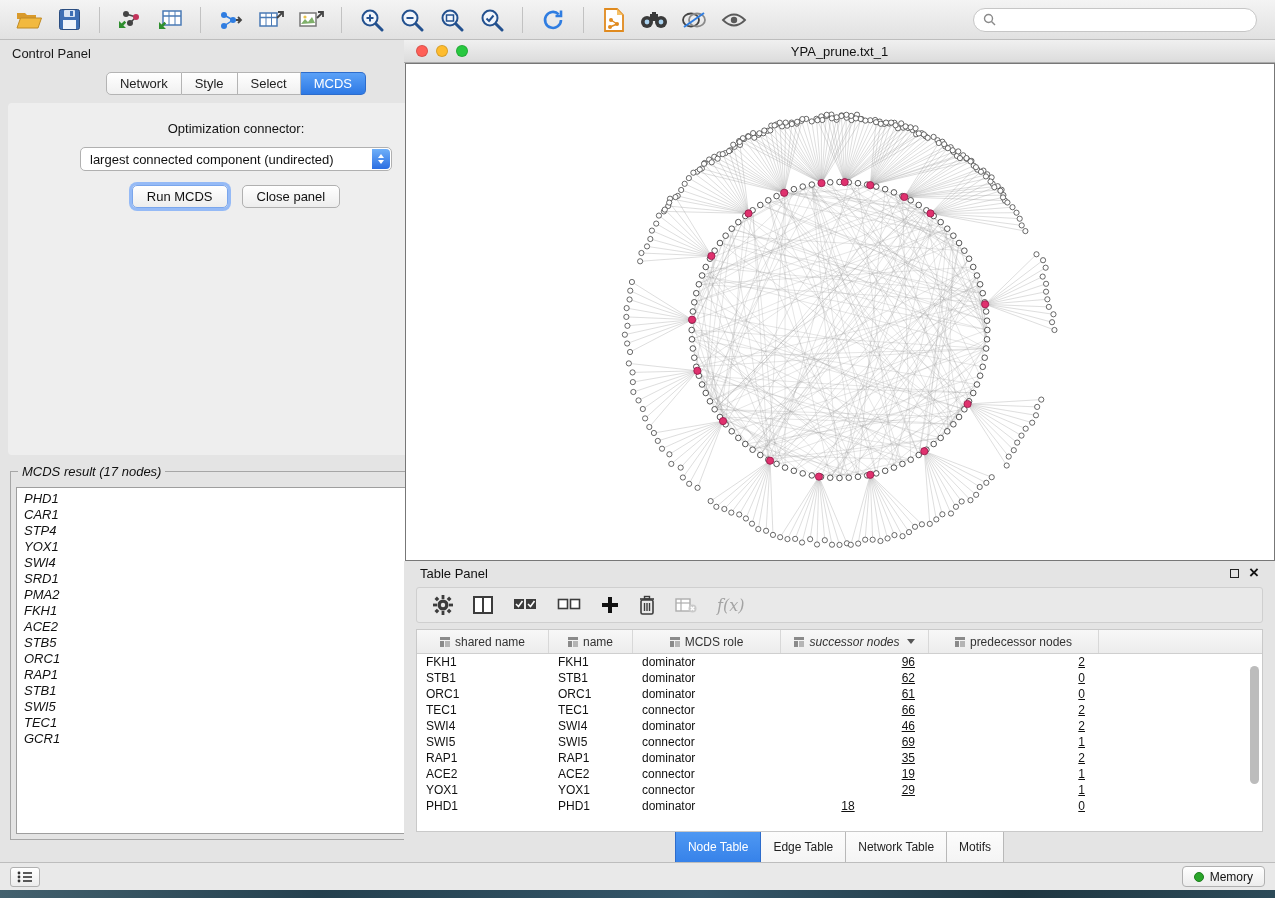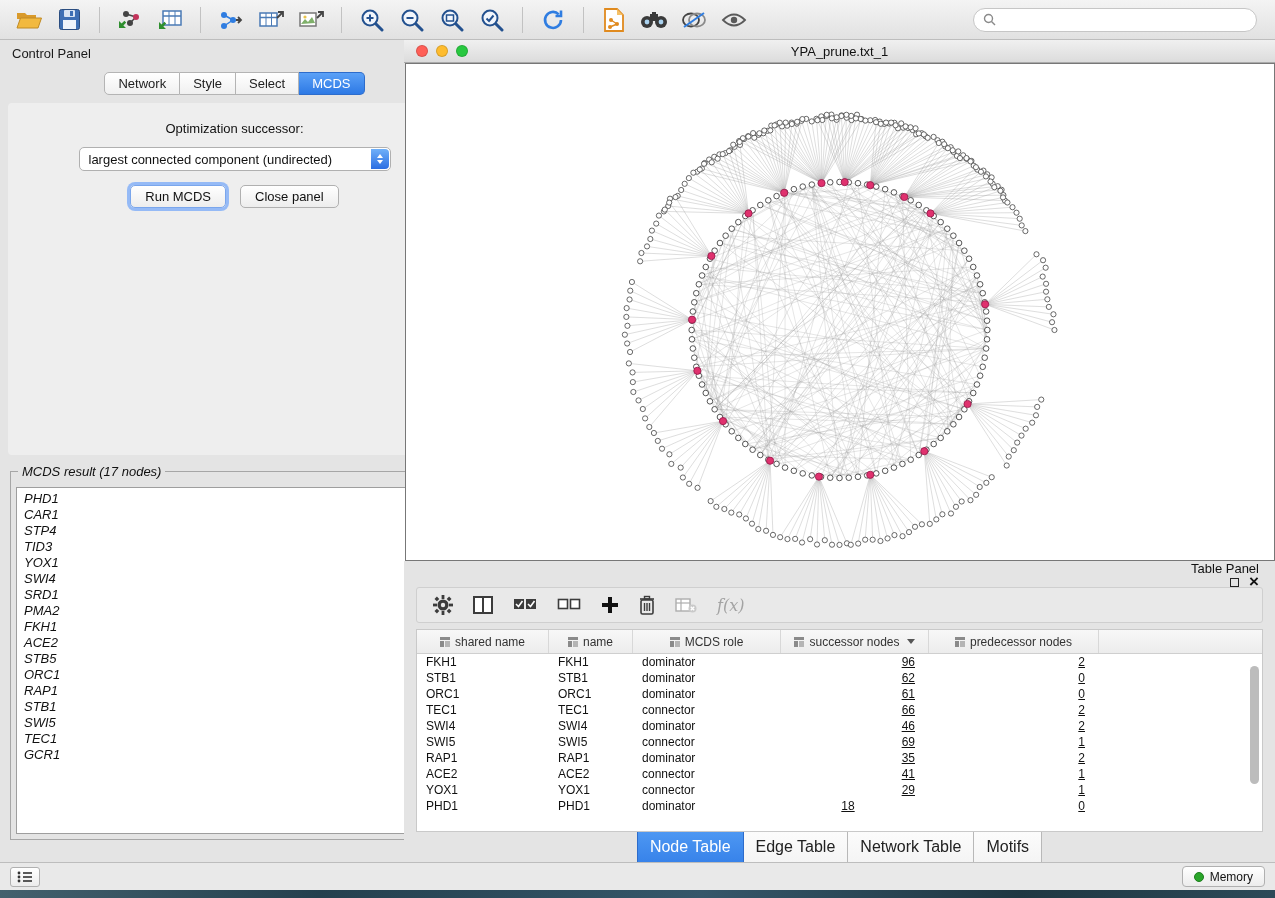--- a/index.html
+++ b/index.html
@@ -10,21 +10,21 @@
   .toolbar{position:absolute;top:0;left:0;width:1275px;height:40px;
     background:linear-gradient(#f4f4f4,#e1e1e1);border-bottom:1px solid #bdbdbd;
     display:flex;align-items:center;padding:0 10px;gap:2px;}
   .icon-btn{width:38px;height:30px;display:flex;align-items:center;justify-content:center;border-radius:4px;flex:0 0 auto;}
   .tb-sep{width:1px;height:26px;background:#c2c2c2;margin:0 9px;flex:0 0 auto;}
   .search-wrap{margin-left:auto;margin-right:8px;width:284px;height:24px;background:#fff;
     border:1px solid #c6c6c6;border-radius:12px;display:flex;align-items:center;padding:0 9px;gap:5px;}
   .search-wrap input{border:none;outline:none;flex:1;font-size:12px;background:transparent;font-family:inherit;}
 
   
-  .control-panel{position:absolute;left:0;top:40px;width:474px;height:822px;background:#e4e4e4;border-right:5px solid #6d28d9;}
+  .control-panel{position:absolute;left:0;top:40px;width:474px;height:822px;background:#e4e4e4;border-right:2px solid #6d28d9;}
   .panel-header{height:26px;display:flex;align-items:center;padding:0 12px;font-size:13px;color:#1a1a1a;}
   .win-icons{margin-left:auto;display:flex;gap:10px;align-items:center;}
   .win-min{width:9px;height:9px;border:1.5px solid #222;display:inline-block;}
   .win-close{font-size:17px;font-weight:bold;color:#111;line-height:12px;}
   .seg-tabs{display:flex;justify-content:center;margin-top:6px;}
   .seg-tab{font-size:13px;padding:3px 13px;background:linear-gradient(#ffffff,#f0f0f0);
     border:1px solid #b4b4b4;border-left:none;color:#222;cursor:default;}
   .seg-tab:first-child{border-left:1px solid #b4b4b4;border-radius:5px 0 0 5px;}
   .seg-tab:last-child{border-radius:0 5px 5px 0;}
   .seg-tab.active{background:linear-gradient(#5ba1f7,#2d79e5);color:#fff;border-color:#2d6ccb;}
@@ -51,36 +51,36 @@
     position:relative;font-size:13px;color:#111;border-bottom:1px solid #aaa;}
   .traffic{position:absolute;left:12px;display:flex;gap:8px;}
   .traffic i{width:12px;height:12px;border-radius:50%;display:block;border:1px solid rgba(0,0,0,.15);}
   .tl-red{background:#ff5f57;} .tl-yellow{background:#febc2e;} .tl-green{background:#28c840;}
   .net-canvas{position:absolute;top:23px;left:1px;right:0;bottom:0;background:#fff;border:1px solid #777;}
   #netsvg{width:100%;height:100%;display:block;}
 
   
   .table-panel{position:absolute;left:404px;top:561px;width:871px;height:301px;background:#e4e4e4;
     display:flex;flex-direction:column;}
-  .tp-header{height:24px;display:flex;align-items:flex-end;padding:0 16px;font-size:13px;flex-direction:column;}
+  .tp-header{height:24px;display:flex;align-items:center;padding:0 16px;font-size:13px;}
   .tp-toolbar{height:36px;margin:2px 12px 0;background:#e9e9e9;border:1px solid #cfcfcf;border-radius:3px;
     display:flex;align-items:center;gap:20px;padding:0 16px;}
   .tp-tool{display:flex;align-items:center;justify-content:center;}
   .fx{font-family:"DejaVu Serif",serif;font-style:italic;font-size:16px;color:#a3a3a3;}
   .tp-table{margin:6px 12px 0;background:#fff;border:1px solid #c9c9c9;flex:1;position:relative;overflow:hidden;}
   .thead{display:flex;background:linear-gradient(#f8f8f8,#ececec);border-bottom:1px solid #cfcfcf;height:24px;}
   .th{display:flex;align-items:center;justify-content:center;gap:5px;font-size:12px;color:#333;border-right:1px solid #d8d8d8;}
   .chev{width:0;height:0;border-left:4px solid transparent;border-right:4px solid transparent;border-top:5px solid #555;margin-left:2px;}
   .tr{display:flex;height:16px;align-items:center;}
   .td{font-size:12px;color:#111;padding-left:9px;overflow:hidden;white-space:nowrap;}
   .td.num{text-align:right;padding-right:14px;padding-left:0;text-decoration:underline;}
   .tp-scrollbar{position:absolute;right:2px;top:22px;bottom:2px;width:11px;}
   .tp-thumb{position:absolute;top:14px;width:9px;left:1px;height:118px;background:#bcbcbc;border-radius:5px;}
   .tp-tabs{height:30px;display:flex;justify-content:center;align-items:center;}
-  .tp-tab{font-size:16px;padding:19px 12px;background:linear-gradient(#ffffff,#f1f1f1);border:1px solid #b8b8b8;border-left:none;color:#222;}
+  .tp-tab{font-size:12px;padding:19px 12px;background:linear-gradient(#ffffff,#f1f1f1);border:1px solid #b8b8b8;border-left:none;color:#222;}
   .tp-tab:first-child{border-left:1px solid #b8b8b8;border-radius:4px 0 0 4px;}
   .tp-tab:last-child{border-radius:0 4px 4px 0;}
   .tp-tab.active{background:linear-gradient(#57a0f6,#2e7ae6);color:#fff;border-color:#2d6ccb;}
 
   
   .statusbar{position:absolute;left:0;top:862px;width:1275px;height:28px;background:#e9e9e9;border-top:1px solid #bdbdbd;
     display:flex;align-items:center;padding:0 10px;}
   .sb-left-btn{width:30px;height:20px;border:1px solid #b0b0b0;border-radius:3px;background:linear-gradient(#fff,#ececec);
     display:flex;align-items:center;justify-content:center;}
   .memory-btn{margin-left:auto;height:21px;border:1px solid #b0b0b0;border-radius:4px;background:linear-gradient(#fff,#ececec);
@@ -244,40 +244,39 @@
       <span class="win-close">×</span>
     </span>
   </div>
   <div class="seg-tabs">
       <div class="seg-tab">Network</div>
       <div class="seg-tab">Style</div>
       <div class="seg-tab">Select</div>
       <div class="seg-tab active">MCDS</div>
     </div>
   <div class="cp-card">
-    <div class="opt-label">Optimization successor:</div>
+    <div class="opt-label">Optimization connector:</div>
     <div class="dropdown">
       <span>largest connected component (undirected)</span>
       <span class="dd-stepper">
           <span class="dd-up"></span>
           <span class="dd-down"></span>
         </span>
     </div>
     <div class="btn-row">
       <button class="mac-btn focused">Run MCDS</button>
       <button class="mac-btn">Close panel</button>
     </div>
   </div>
   <fieldset class="result-group">
     <legend>MCDS result (17 nodes)</legend>
     <div class="result-list">
         <div class="result-item">PHD1</div>
         <div class="result-item">CAR1</div>
         <div class="result-item">STP4</div>
-        <div class="result-item">TID3</div>
         <div class="result-item">YOX1</div>
         <div class="result-item">SWI4</div>
         <div class="result-item">SRD1</div>
         <div class="result-item">PMA2</div>
         <div class="result-item">FKH1</div>
         <div class="result-item">ACE2</div>
         <div class="result-item">STB5</div>
         <div class="result-item">ORC1</div>
         <div class="result-item">RAP1</div>
         <div class="result-item">STB1</div>
@@ -1226,21 +1225,21 @@
           <span class="th-label">name</span>
         </div>
         <div class="th" style="width: 148px;">
           <svg width="10" height="10">
             <rect x="0" y="0" width="10" height="3" fill="#8a8a8a"></rect>
             <rect x="0" y="4" width="4" height="6" fill="#8a8a8a"></rect>
             <rect x="5" y="4" width="5" height="6" fill="#b5b5b5"></rect>
           </svg>
           <span class="th-label">MCDS role</span>
         </div>
-        <div class="th" style="width: 148px;">
+        <div class="th" style="width: 148px; font-style: italic;">
           <svg width="10" height="10">
             <rect x="0" y="0" width="10" height="3" fill="#8a8a8a"></rect>
             <rect x="0" y="4" width="4" height="6" fill="#8a8a8a"></rect>
             <rect x="5" y="4" width="5" height="6" fill="#b5b5b5"></rect>
           </svg>
           <span class="th-label">successor nodes</span>
           <span class="chev"></span>
         </div>
         <div class="th" style="width: 170px;">
           <svg width="10" height="10">
@@ -1298,21 +1297,21 @@
           <div class="td" style="width: 132px;">RAP1</div>
           <div class="td" style="width: 84px;">RAP1</div>
           <div class="td" style="width: 148px;">dominator</div>
           <div class="td num" style="width: 148px;">35</div>
           <div class="td num" style="width: 170px;">2</div>
         </div>
         <div class="tr">
           <div class="td" style="width: 132px;">ACE2</div>
           <div class="td" style="width: 84px;">ACE2</div>
           <div class="td" style="width: 148px;">connector</div>
-          <div class="td num" style="width: 148px;">41</div>
+          <div class="td num" style="width: 148px;">19</div>
           <div class="td num" style="width: 170px;">1</div>
         </div>
         <div class="tr">
           <div class="td" style="width: 132px;">YOX1</div>
           <div class="td" style="width: 84px;">YOX1</div>
           <div class="td" style="width: 148px;">connector</div>
           <div class="td num" style="width: 148px;">29</div>
           <div class="td num" style="width: 170px;">1</div>
         </div>
         <div class="tr">

